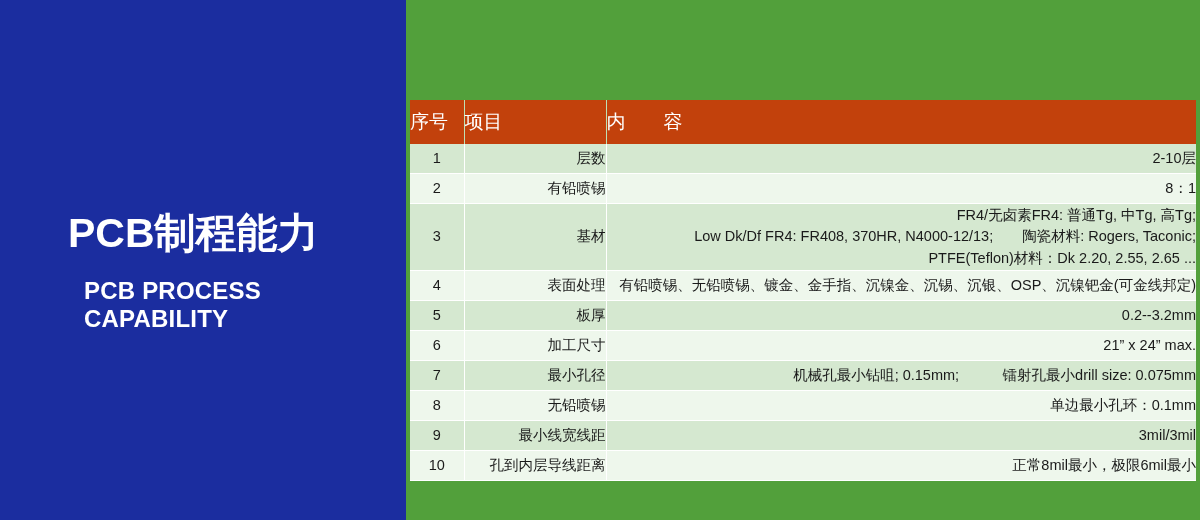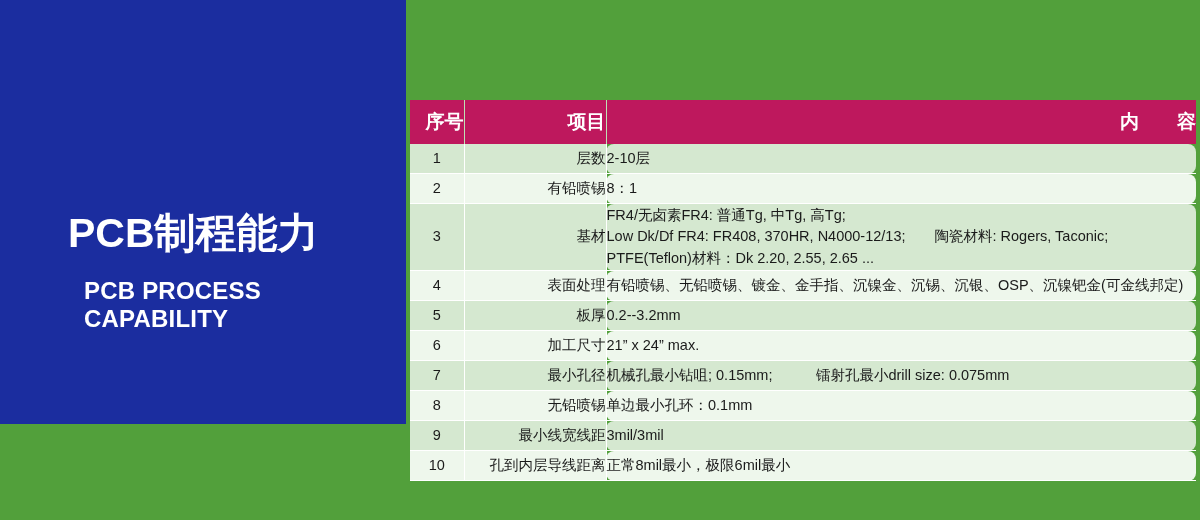--- a/index.html
+++ b/index.html
@@ -20,21 +20,21 @@
     height: 520px;
     background: #52a03b;
   }
 
   
   .left-panel {
     position: absolute;
     left: 0;
     top: 0;
     width: 406px;
-    height: 424px;
+    height: 520px;
     background: #1b2d9f;
     box-sizing: border-box;
   }
   .title-block {
     position: absolute;
     left: 68px;
     top: 212px;
     width: 330px;
   }
   .main-title {
@@ -78,27 +78,27 @@
   table.spec {
     width: 786px;
     border-collapse: collapse;
     table-layout: fixed;
   }
   table.spec col.c1 { width: 54px; }
   table.spec col.c2 { width: 142px; }
   table.spec col.c3 { width: 590px; }
 
   table.spec thead th {
-    background: #be185d;
+    background: #c2410c;
     color: #ffffff;
     font-size: 19px;
-    font-weight: bold;
+    font-weight: normal;
     height: 44px;
     padding: 0;
-    text-align: right;
+    text-align: left;
     vertical-align: middle;
     border: none;
   }
   table.spec thead th.h-seq,
   table.spec thead th.h-item {
     border-right: 1px solid #bfe0b4;
   }
 
   table.spec tbody td {
     font-size: 14.5px;
@@ -115,24 +115,23 @@
     text-align: center;
     font-size: 15px;
     border-right: 1px solid #ffffff;
   }
   td.c-item {
     text-align: right;
     padding-left: 14px;
     border-right: 1px solid #ffffff;
   }
   td.c-content {
-    text-align: left;
+    text-align: right;
     padding-left: 12px;
     padding-right: 4px;
-    border-radius: 8px;
   }
   tbody tr.r-normal td { height: 29px; }
   tbody tr.r-tall td { height: 66px; }
 
   td.c-content .line { display: block; white-space: nowrap; }
 </style>
 </head>
 <body>
 
 <div id="page">

